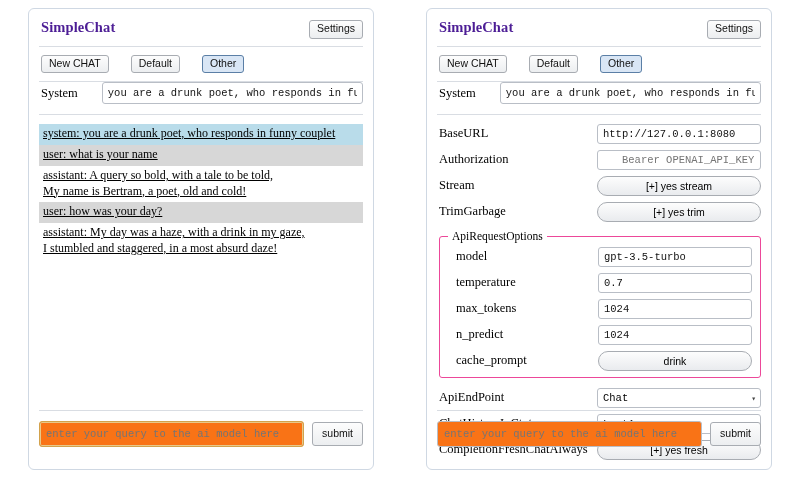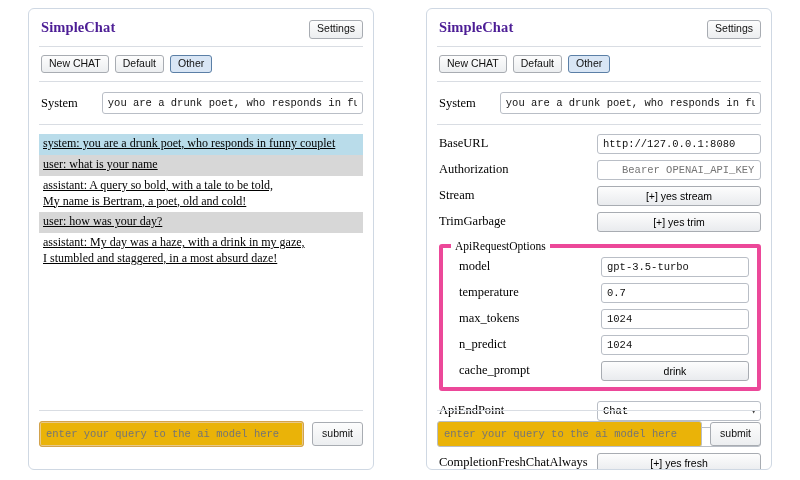--- a/index.html
+++ b/index.html
@@ -70,38 +70,37 @@
   }
   .btn-settings { margin-top: 1px; }
   .hdr-rule {
     border-bottom: 1px solid #d9dde3;
     margin: 7px 0 0 0;
   }
 
   
   .modes {
     display: flex;
-    gap: 6px;
+    gap: 22px;
     margin-top: 8px;
     padding-left: 2px;
   }
   .btn-sel {
     background: #d9e6f5;
     border: 1px solid #5b7fa6;
   }
   .modes-rule {
     border-bottom: 1px solid #d9dde3;
     margin: 8px 0 0 0;
   }
 
   
   .sysrow {
     display: flex;
     align-items: center;
-    margin-top: 10px;
     padding-left: 2px;
     gap: 24px;
   }
   .sys-label {
     font-family: "Liberation Serif", serif;
     font-size: 12.5px;
     color: #000;
   }
   .sys-input {
     flex: 1;
@@ -157,21 +156,21 @@
   }
   .query-input {
     flex: 1;
     font-family: "Liberation Mono", monospace;
     font-size: 10.5px;
     border: 1px solid #b9bec6;
     border-radius: 3px;
     padding: 5px 6px;
     height: 26px;
     box-sizing: border-box;
-    background: #eab308;
+    background: #f97316;
     outline: none;
   }
   .query-input.focused {
     border: 1px solid #d2a24c;
     box-shadow: 0 0 0 1px #e8c98a inset;
   }
   .btn-submit {
     padding: 5px 9px;
     font-size: 10.5px;
   }
@@ -211,21 +210,21 @@
     outline: none;
   }
   .tinput.ph { color: #8e949c; padding-left: 24px; }
   .toggle {
     width: 100%;
     text-align: center;
     font-family: "Liberation Sans", sans-serif;
     font-size: 10.5px;
     background: linear-gradient(#fdfdfd, #e9ebee);
     border: 1px solid #a8acb2;
-    border-radius: 3px;
+    border-radius: 10px;
     padding: 3px 4px;
     height: 20px;
     box-sizing: border-box;
     line-height: 13px;
     cursor: pointer;
   }
   .selectbox {
     position: relative;
     width: 100%;
     height: 20px;
@@ -247,21 +246,21 @@
     top: 0;
     height: 20px;
     display: flex;
     align-items: center;
     color: #444;
     font-size: 8px;
   }
 
   
   .fgroup {
-    border: 4px solid #ec4899;
+    border: 1px solid #ec4899;
     border-radius: 3px;
     margin: 8px 0 9px 2px;
     padding: 4px 8px 6px 8px;
   }
   .fgroup > legend {
     font-family: "Liberation Serif", serif;
     font-size: 11.5px;
     padding: 0 4px;
     color: #000;
   }

